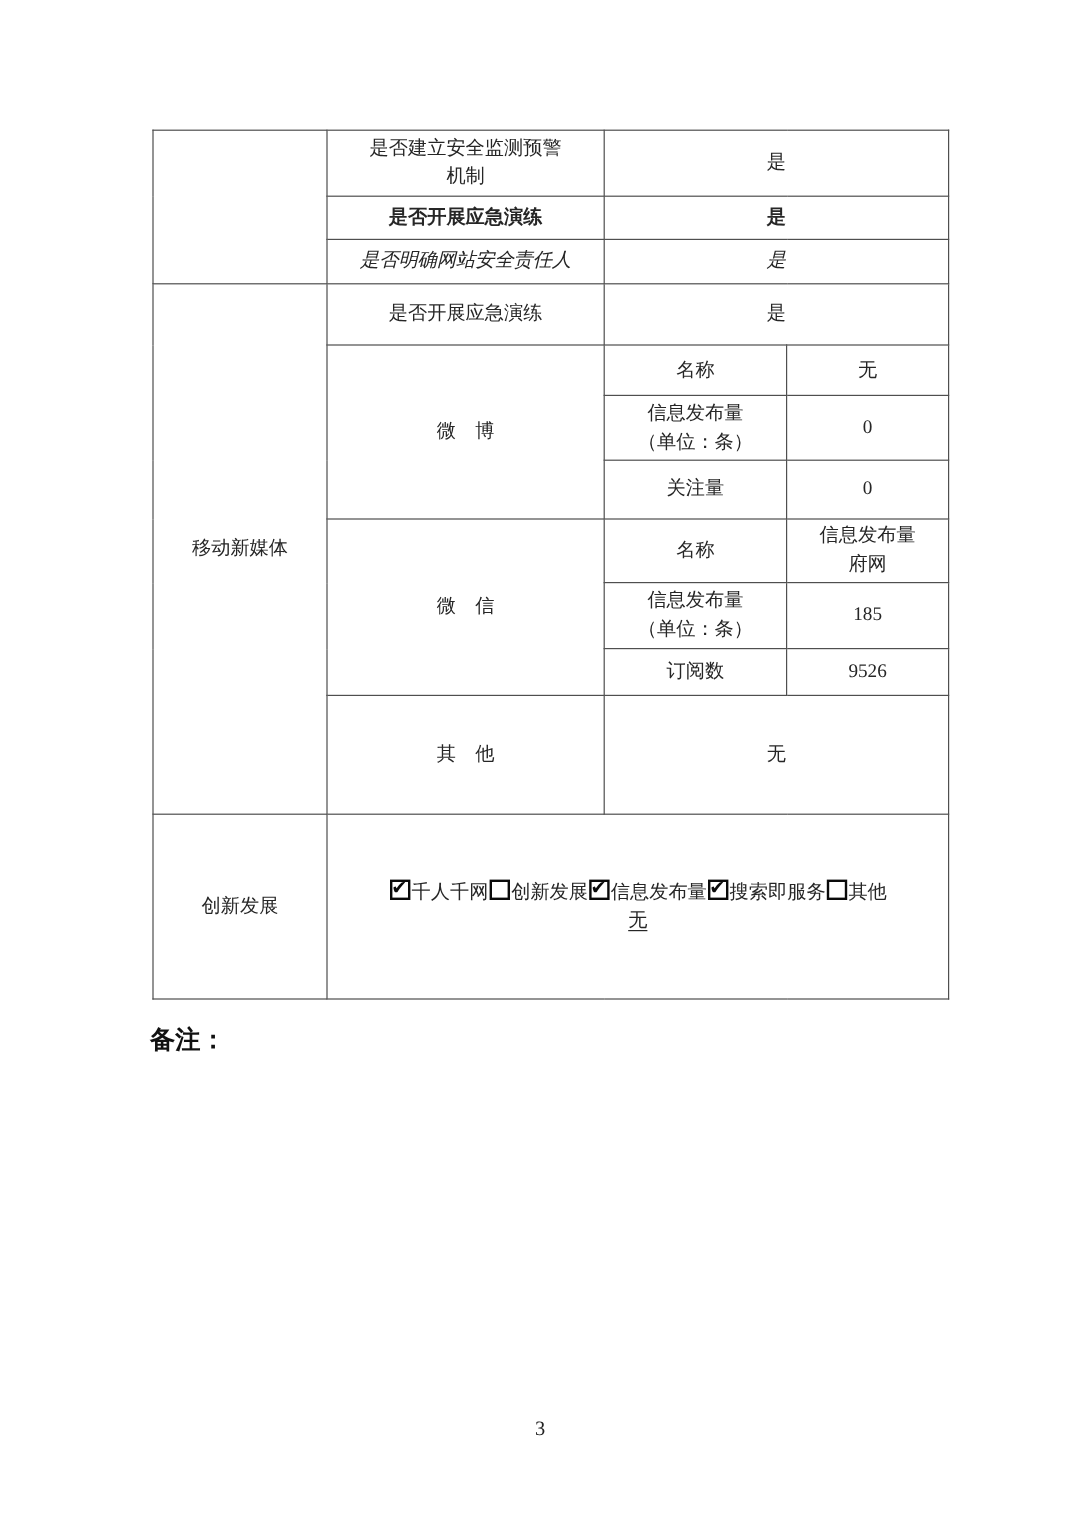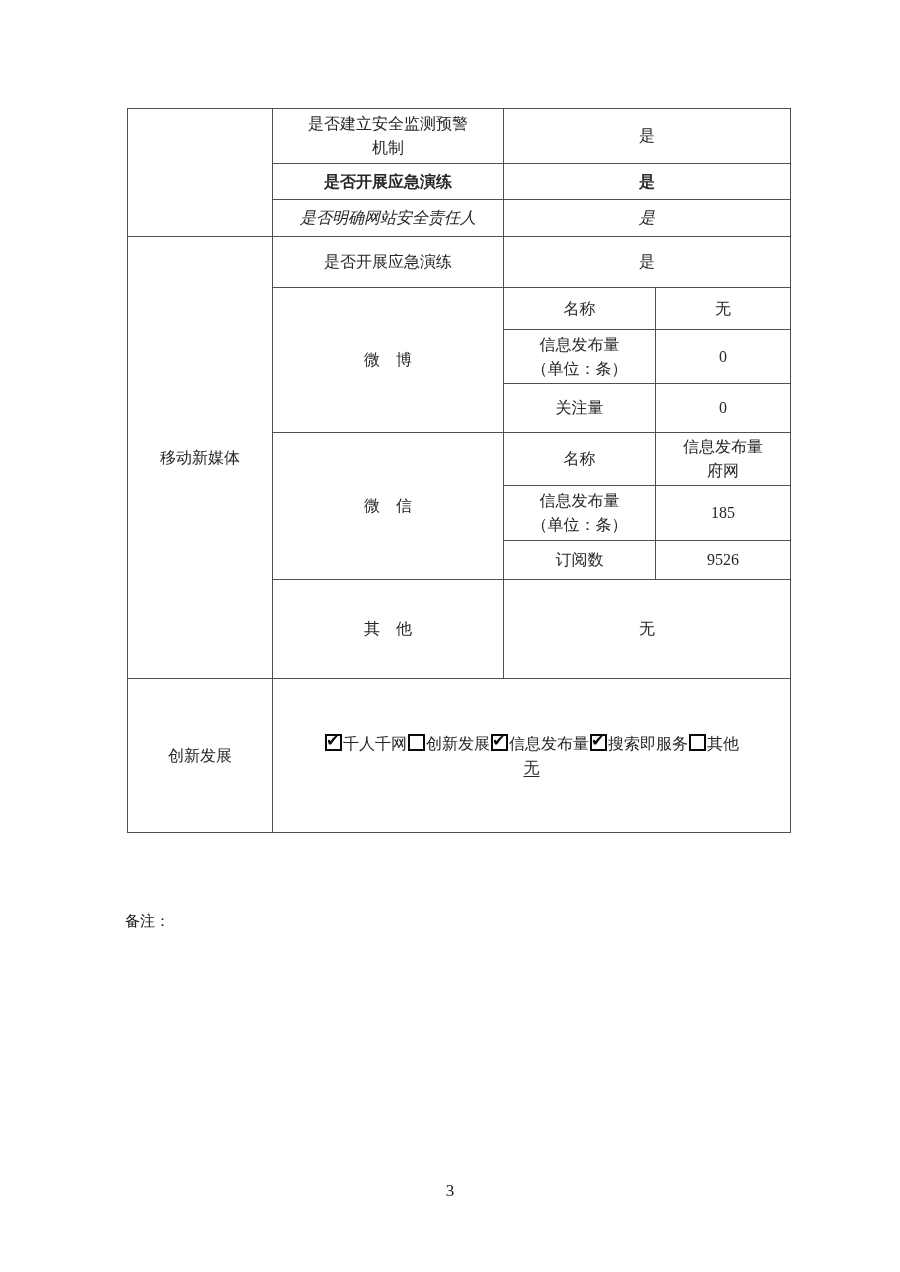--- a/index.html
+++ b/index.html
@@ -79,23 +79,23 @@
     font-family: "DejaVu Sans", sans-serif;
   }
   .other-value {
     display: block;
     text-decoration: underline;
     text-underline-offset: 3px;
   }
   .notes {
     position: absolute;
     left: 125px;
-    top: 912px;
-    font-size: 15px;
-    font-weight: normal;
+    top: 852px;
+    font-size: 21px;
+    font-weight: bold;
     color: #111;
   }
   .page-number {
     position: absolute;
     left: 0;
     top: 1181px;
     width: 900px;
     text-align: center;
     font-size: 17px;
     color: #222;

